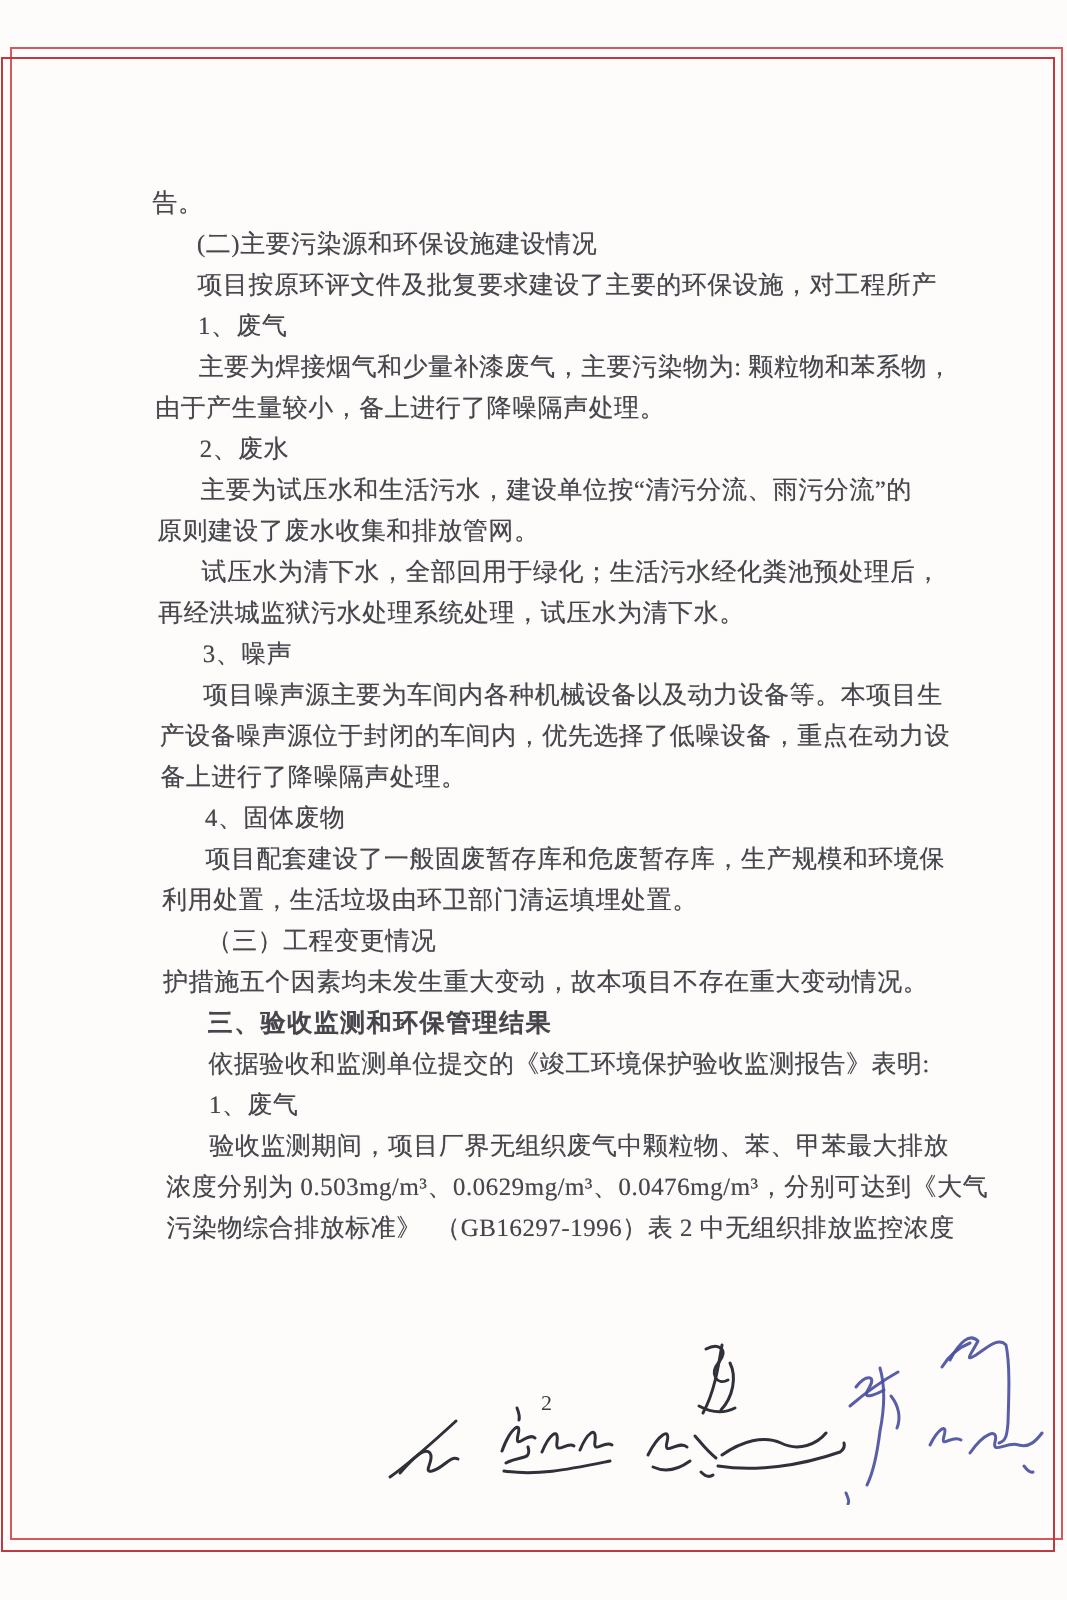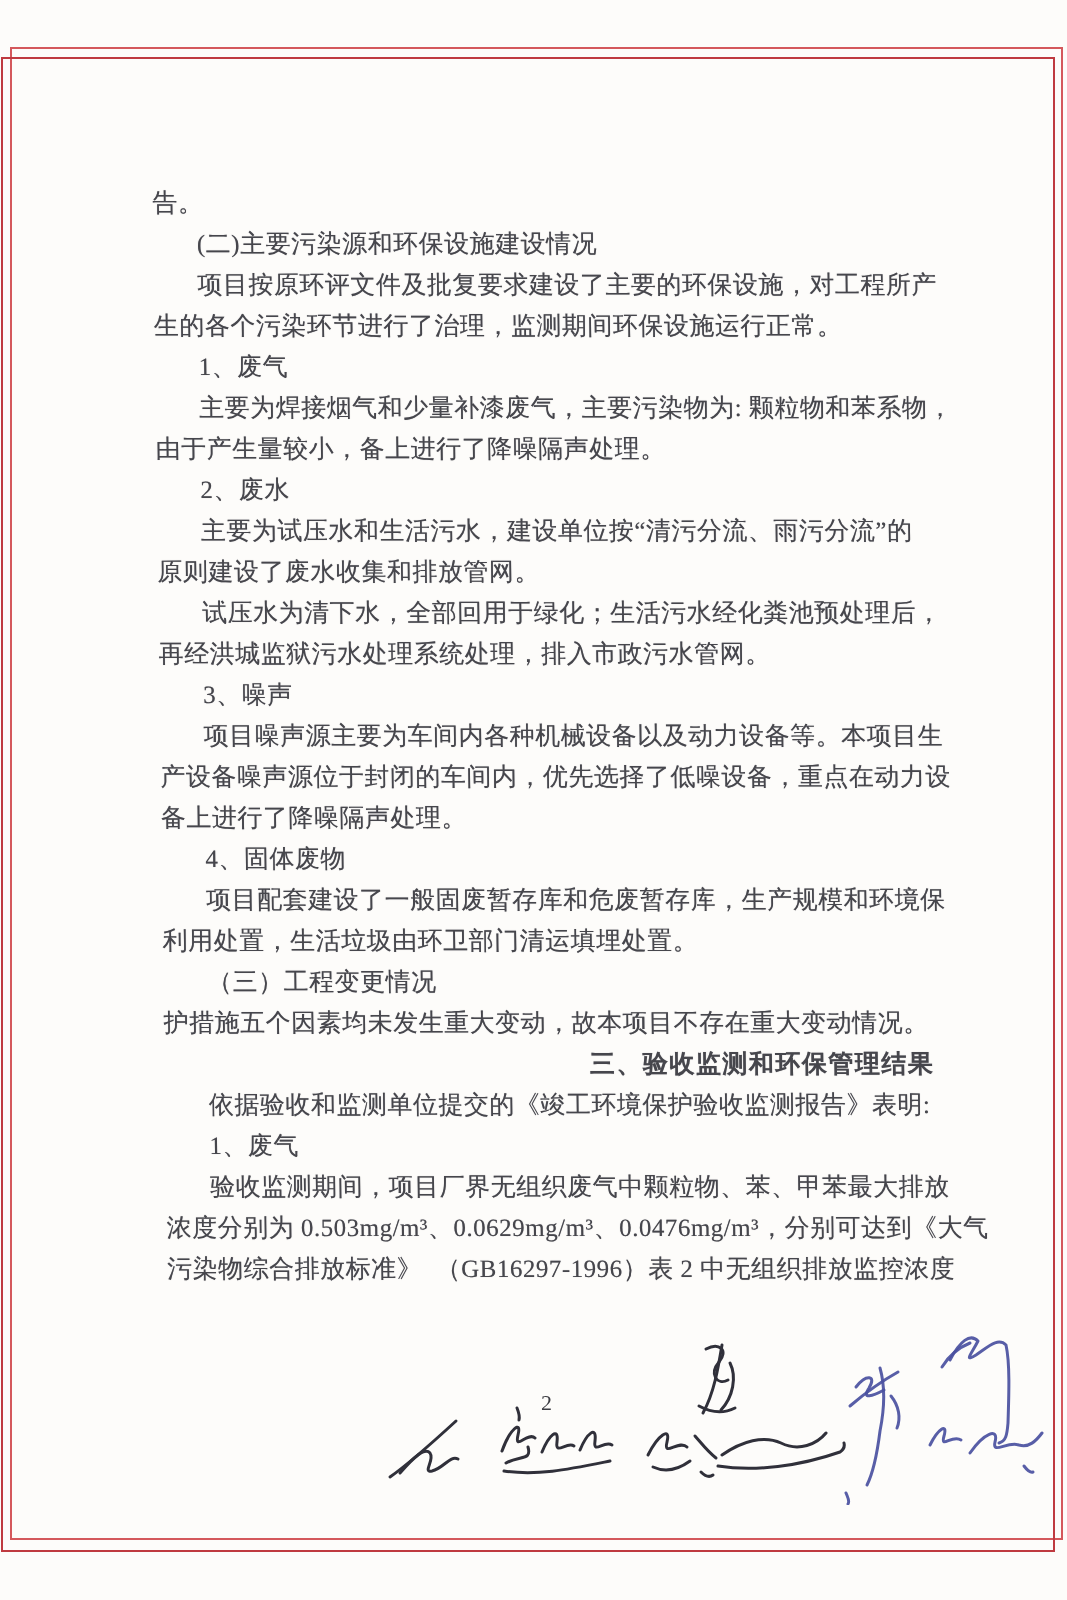--- a/index.html
+++ b/index.html
@@ -34,21 +34,21 @@
     color: #46464c;
     font-size: 25px;
     line-height: 41px;
     letter-spacing: 0.5px;
     transform: skewX(0.8deg);
     transform-origin: 0 0;
     text-shadow: 0 0 0.7px rgba(70,70,78,0.55);
   }
   .line { white-space: pre; }
   .line.indent { padding-left: 44px; font-family: Liberation Serif, serif; }
-  .line.bold { font-weight: 700; letter-spacing: 1.5px; text-align: right; }
+  .line.bold { font-weight: 700; letter-spacing: 1.5px; }
   .page-number {
     position: absolute;
     left: 541px; top: 1390px;
     font-size: 22px;
     color: #3c3c42;
   }
   .signatures {
     position: absolute;
     left: 370px; top: 1305px;
     width: 680px; height: 200px;
@@ -66,29 +66,28 @@
 
 <div class="page">
 
   <div class="frame-a"></div>
   <div class="frame-b"></div>
 
   <div class="doc-body">
       <div class="line">告。</div>
       <div class="line indent">(二)主要污染源和环保设施建设情况</div>
       <div class="line indent">项目按原环评文件及批复要求建设了主要的环保设施，对工程所产</div>
-      <div class="line">生的各个污染环节进行了治理，监测期间环保设施运行正常。</div>
       <div class="line indent">1、废气</div>
       <div class="line indent">主要为焊接烟气和少量补漆废气，主要污染物为: 颗粒物和苯系物，</div>
       <div class="line">由于产生量较小，备上进行了降噪隔声处理。</div>
       <div class="line indent">2、废水</div>
       <div class="line indent">主要为试压水和生活污水，建设单位按“清污分流、雨污分流”的</div>
       <div class="line">原则建设了废水收集和排放管网。</div>
       <div class="line indent">试压水为清下水，全部回用于绿化；生活污水经化粪池预处理后，</div>
-      <div class="line">再经洪城监狱污水处理系统处理，排入市政污水管网。</div>
+      <div class="line">再经洪城监狱污水处理系统处理，试压水为清下水。</div>
       <div class="line indent">3、噪声</div>
       <div class="line indent">项目噪声源主要为车间内各种机械设备以及动力设备等。本项目生</div>
       <div class="line">产设备噪声源位于封闭的车间内，优先选择了低噪设备，重点在动力设</div>
       <div class="line">备上进行了降噪隔声处理。</div>
       <div class="line indent">4、固体废物</div>
       <div class="line indent">项目配套建设了一般固废暂存库和危废暂存库，生产规模和环境保</div>
       <div class="line">利用处置，生活垃圾由环卫部门清运填埋处置。</div>
       <div class="line indent">（三）工程变更情况</div>
       <div class="line">护措施五个因素均未发生重大变动，故本项目不存在重大变动情况。</div>
       <div class="line indent bold">三、验收监测和环保管理结果</div>

